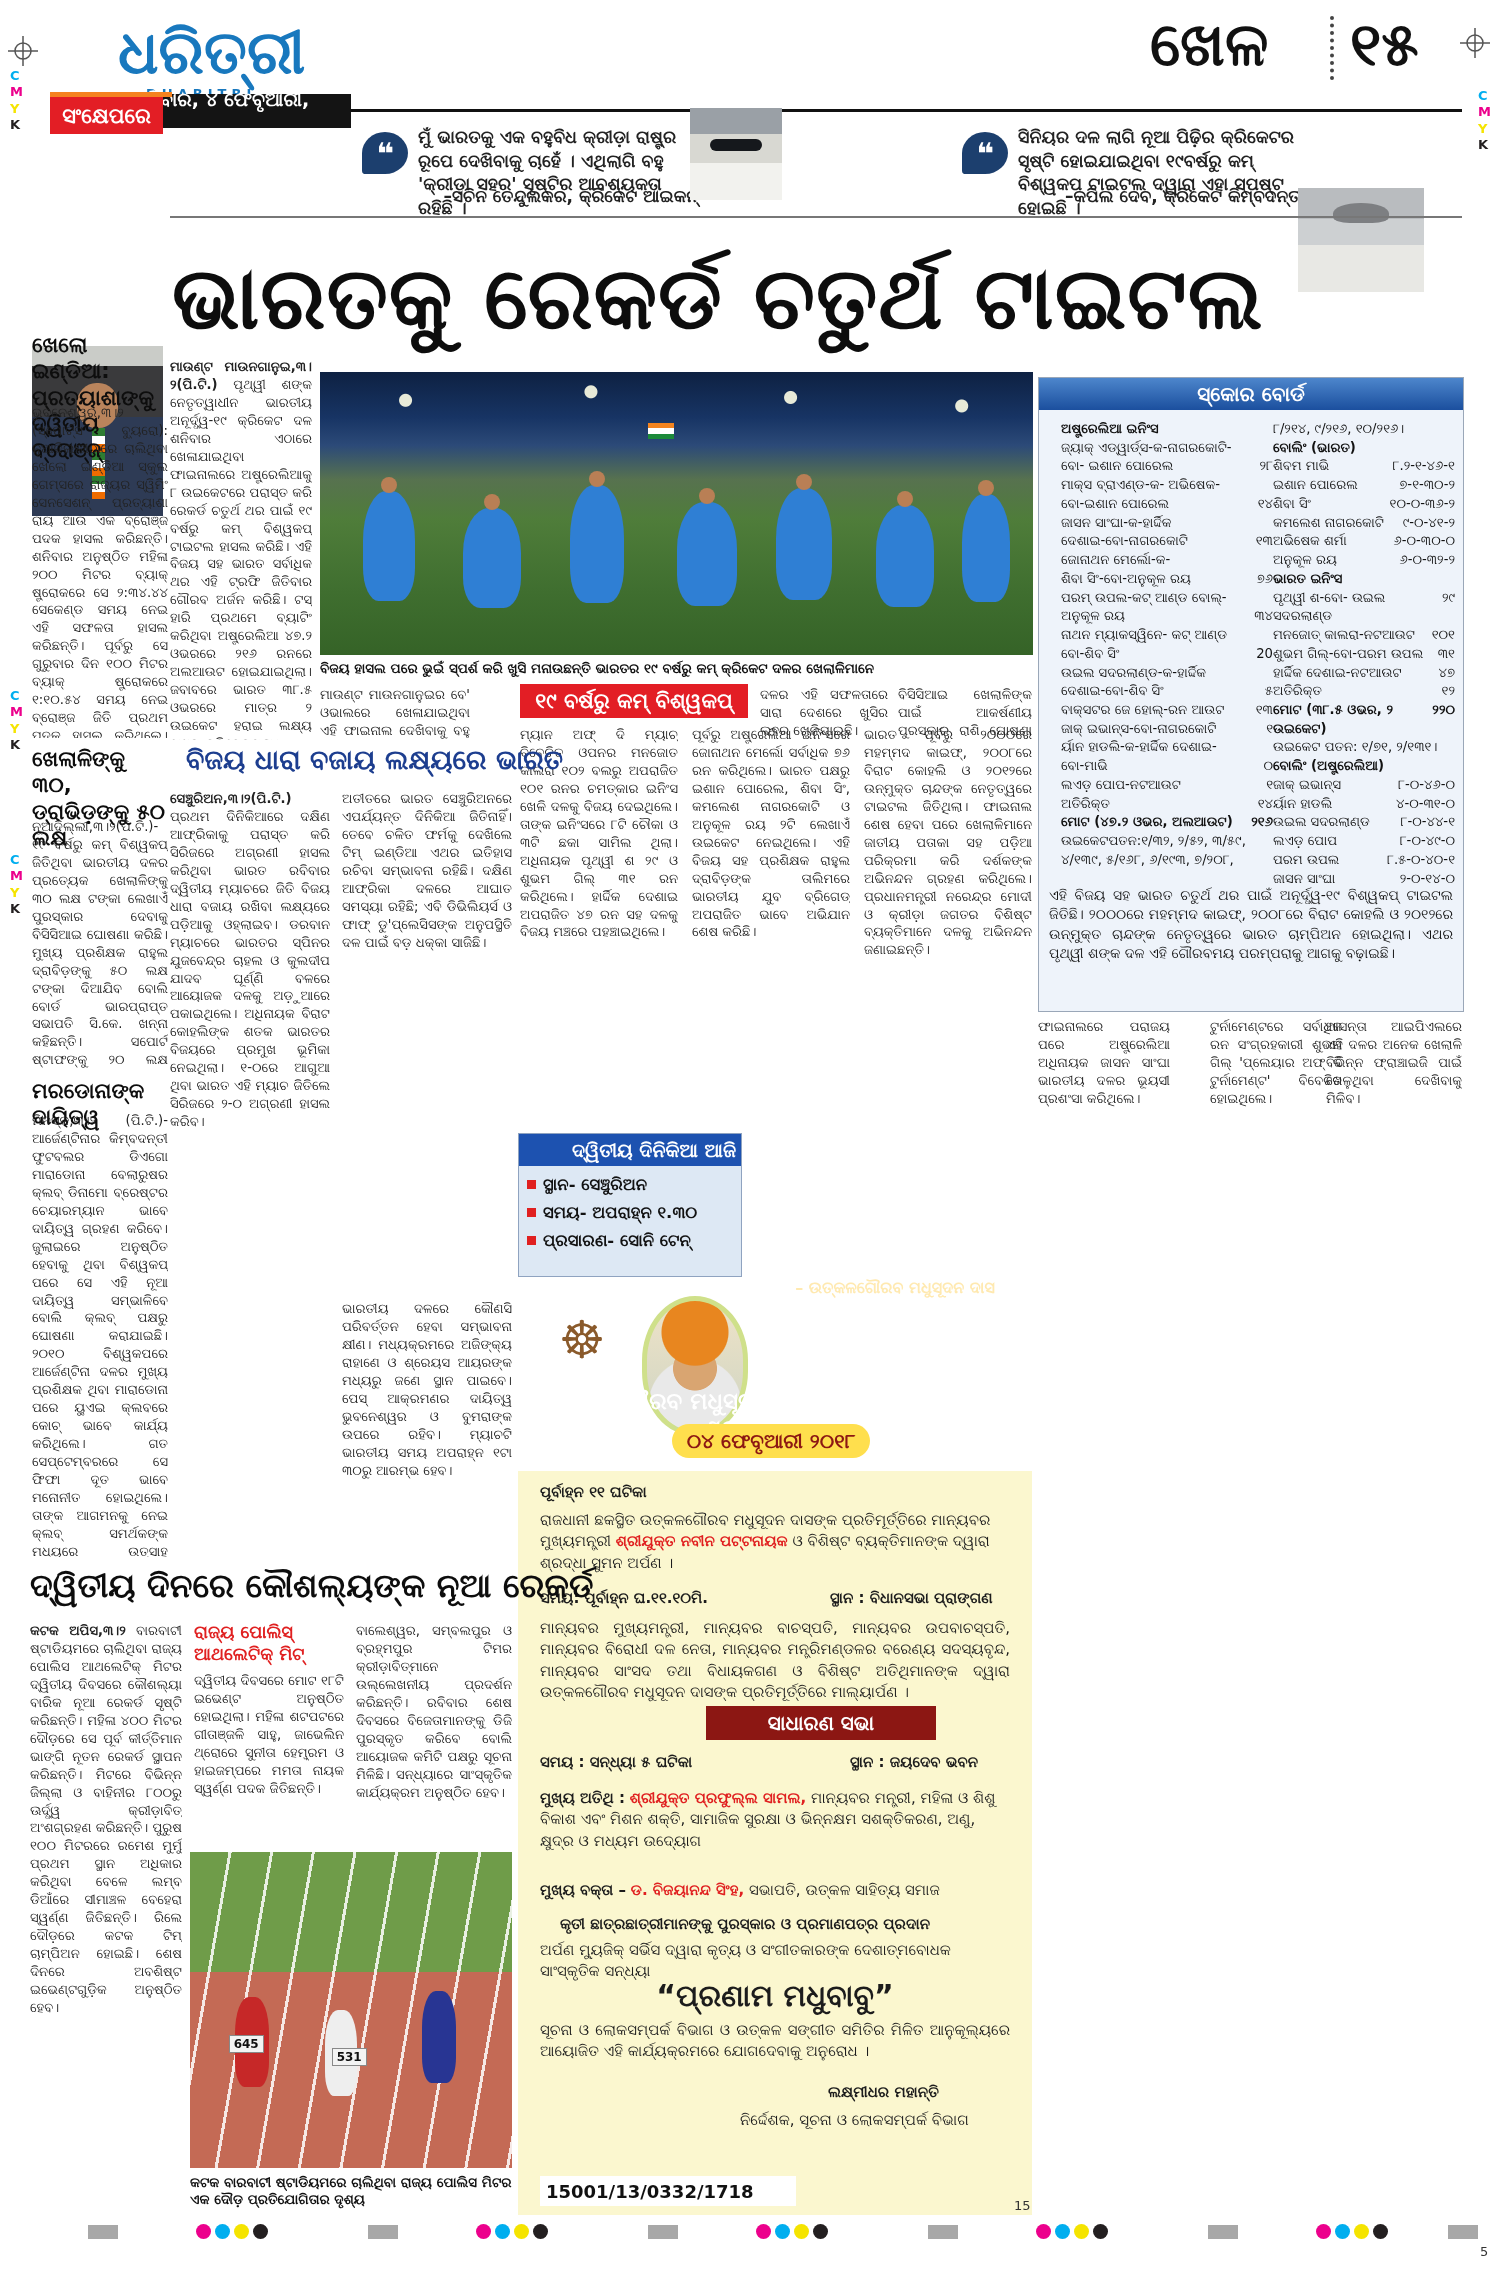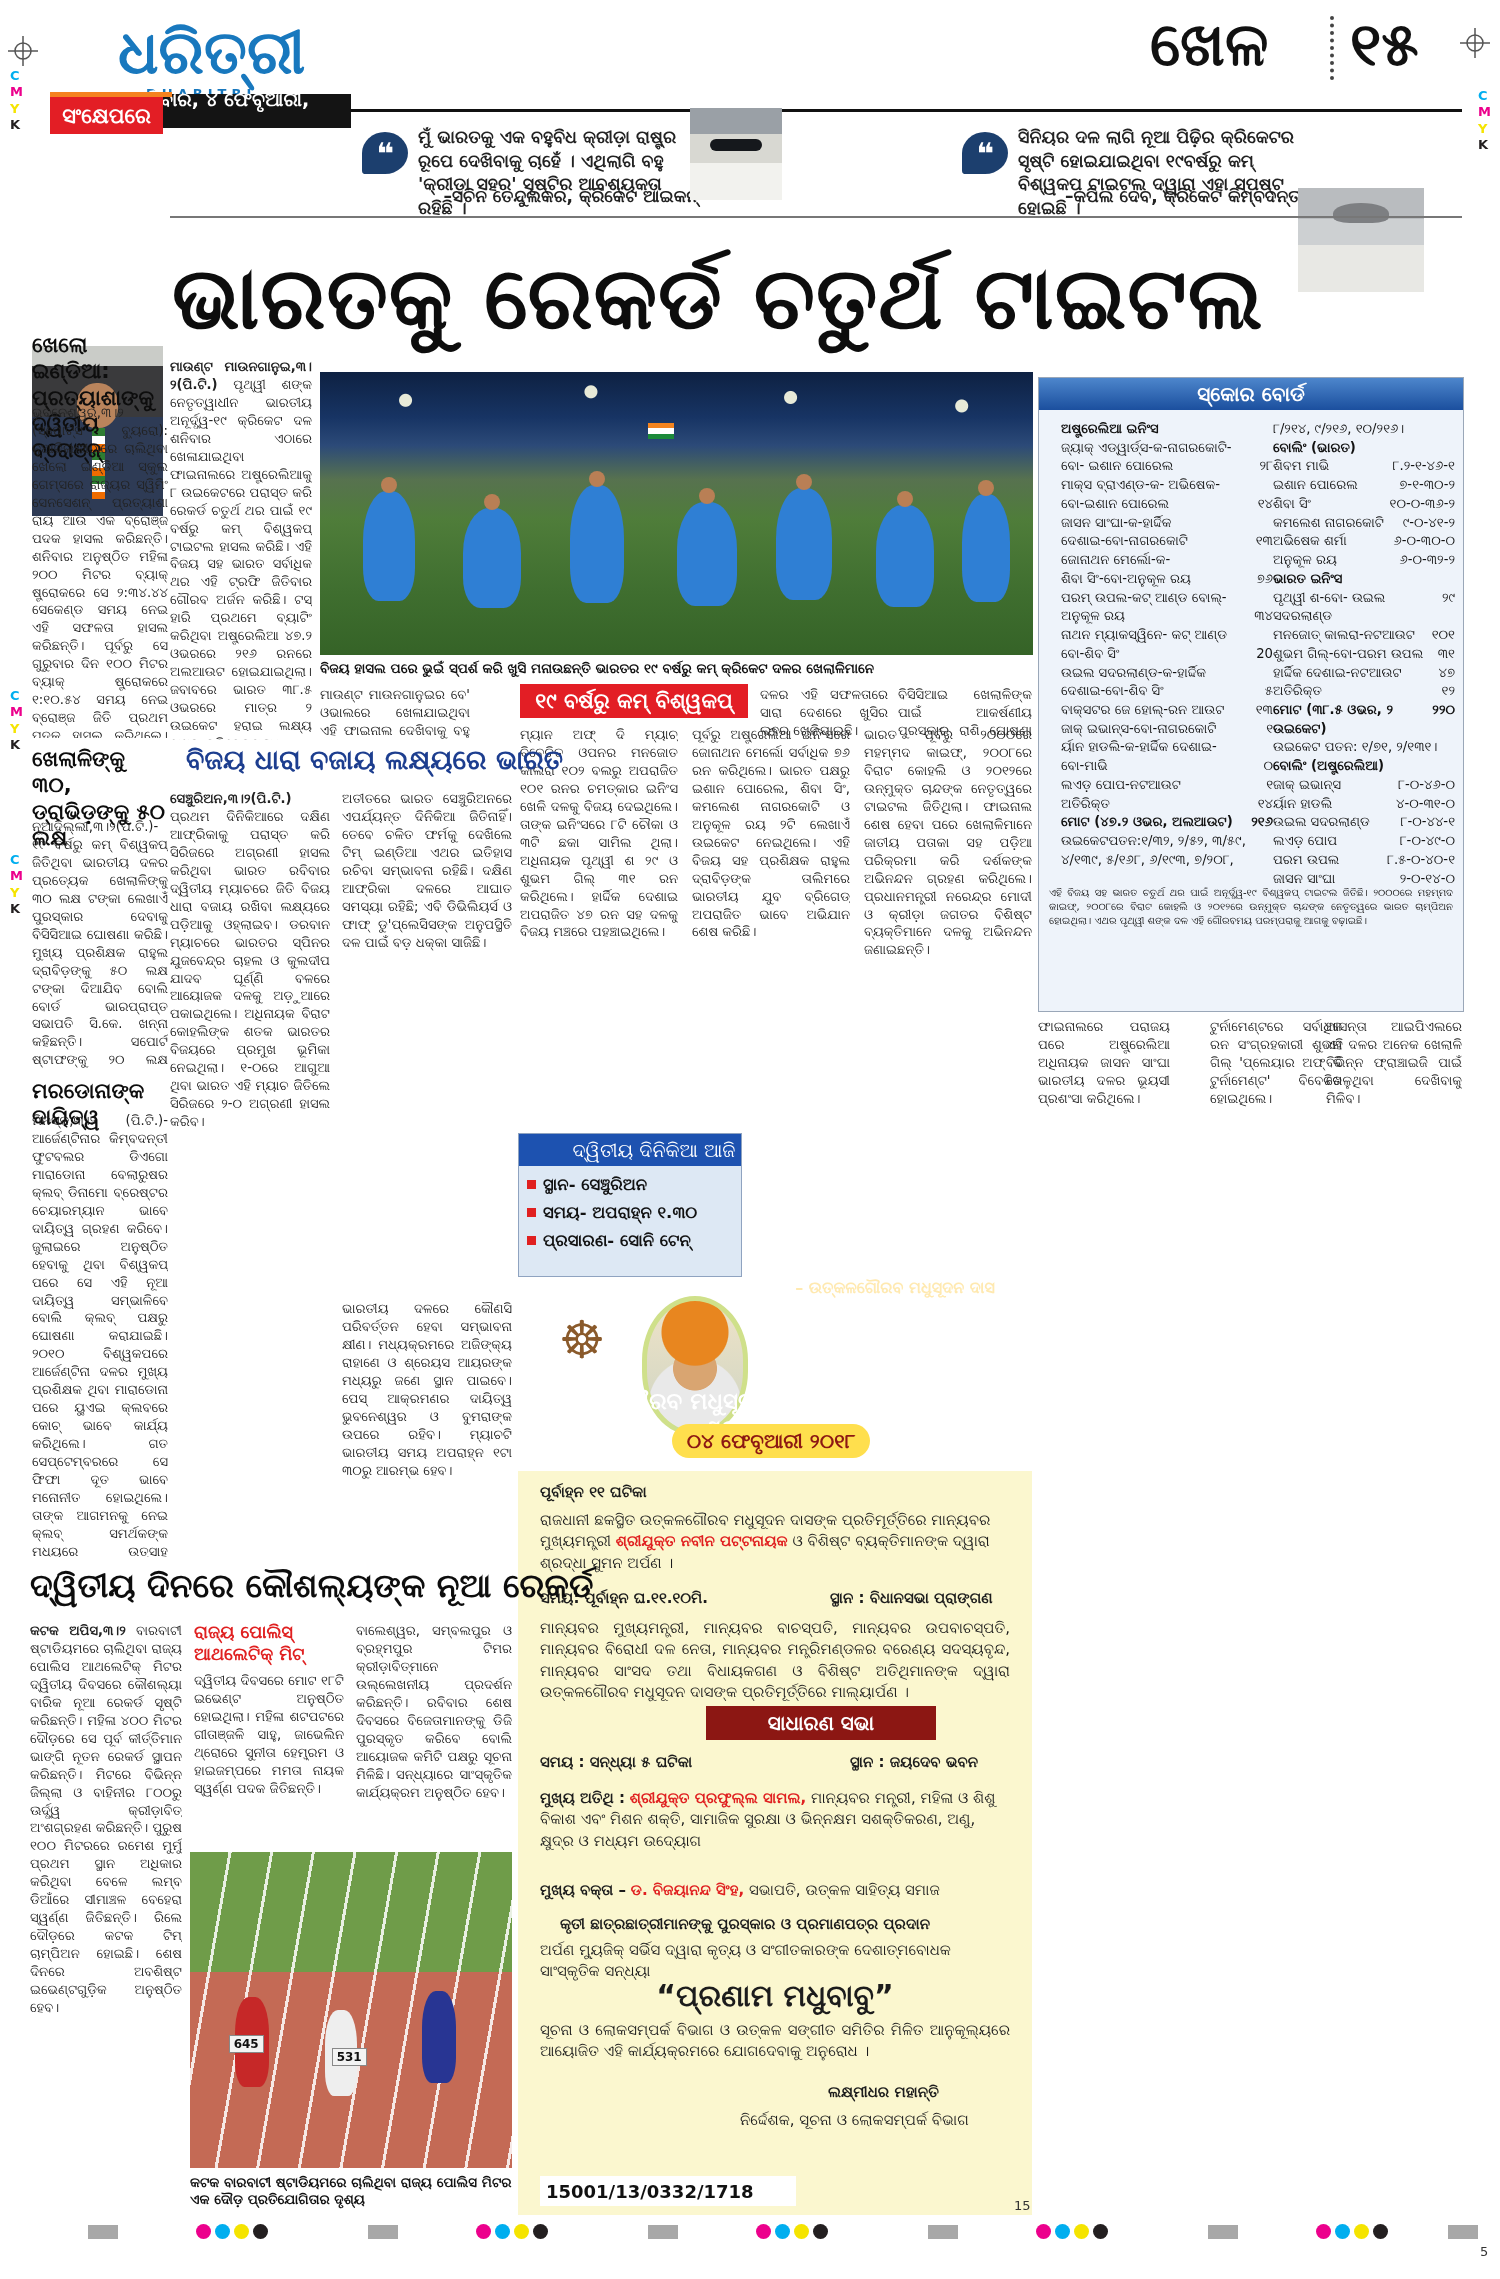--- a/index.html
+++ b/index.html
@@ -32,24 +32,24 @@
   .blue-h{color:#1d3e8f;font-weight:bold;font-size:27px;white-space:nowrap;}
   .big-h{font-size:33px;font-weight:bold;color:#0d0d0d;white-space:nowrap;}
   .caption{font-size:13.5px;font-weight:bold;color:#111;}
   
   .sb{background:#eef3fa;border:1px solid #9aa7b8;}
   .sb-head{background:linear-gradient(180deg,#4d86cc,#1b4f9e);color:#fff;font-size:20px;font-weight:bold;display:flex;align-items:center;justify-content:center;}
   .sb-col{font-size:13.2px;line-height:1.42;color:#111;}
   .sb-row{display:flex;justify-content:space-between;}
   .sb-row span:last-child{margin-left:4px;}
   .sb-bold{font-weight:bold;}
-  .sb-note{font-size:10px;line-height:1.38;color:#111;}
+  .sb-note{font-size:14px;line-height:1.38;color:#111;}
   
   .odi{background:#dde8f4;border:1px solid #8fa3c0;}
-  .odi-head{background:#1d52b0;color:#fff;font-size:19px;font-weight:normal;display:flex;align-items:center;justify-content:center;padding-left:48px;}
+  .odi-head{background:#1d52b0;color:#fff;font-size:19px;font-weight:bold;display:flex;align-items:center;justify-content:center;padding-left:48px;}
   .odi-row{display:flex;align-items:center;gap:7px;font-size:16.5px;font-weight:bold;color:#111;margin:9px 8px 0 8px;}
   .odi-bullet{width:9px;height:9px;background:#e02020;display:inline-block;flex:0 0 auto;}
   
   .green{background:linear-gradient(180deg,#22923f,#17863a);}
   .gquote{font-size:19px;font-weight:bold;color:#fff;line-height:1.5;text-align:center;}
   .gattr{font-size:16px;font-weight:bold;color:#ffe9b0;text-align:center;}
   .gtitle{font-size:23px;font-weight:bold;color:#fff;text-align:center;}
   .pill{background:#ffdf4d;color:#8c1713;font-size:20px;font-weight:bold;border-radius:18px;display:flex;align-items:center;justify-content:center;}
   .emblem{background:#fff;border-radius:50%;display:flex;align-items:center;justify-content:center;color:#8a5a2b;font-size:52px;}
   .portrait{border-radius:50%/46%;border:5px solid #cfe08a;background:

